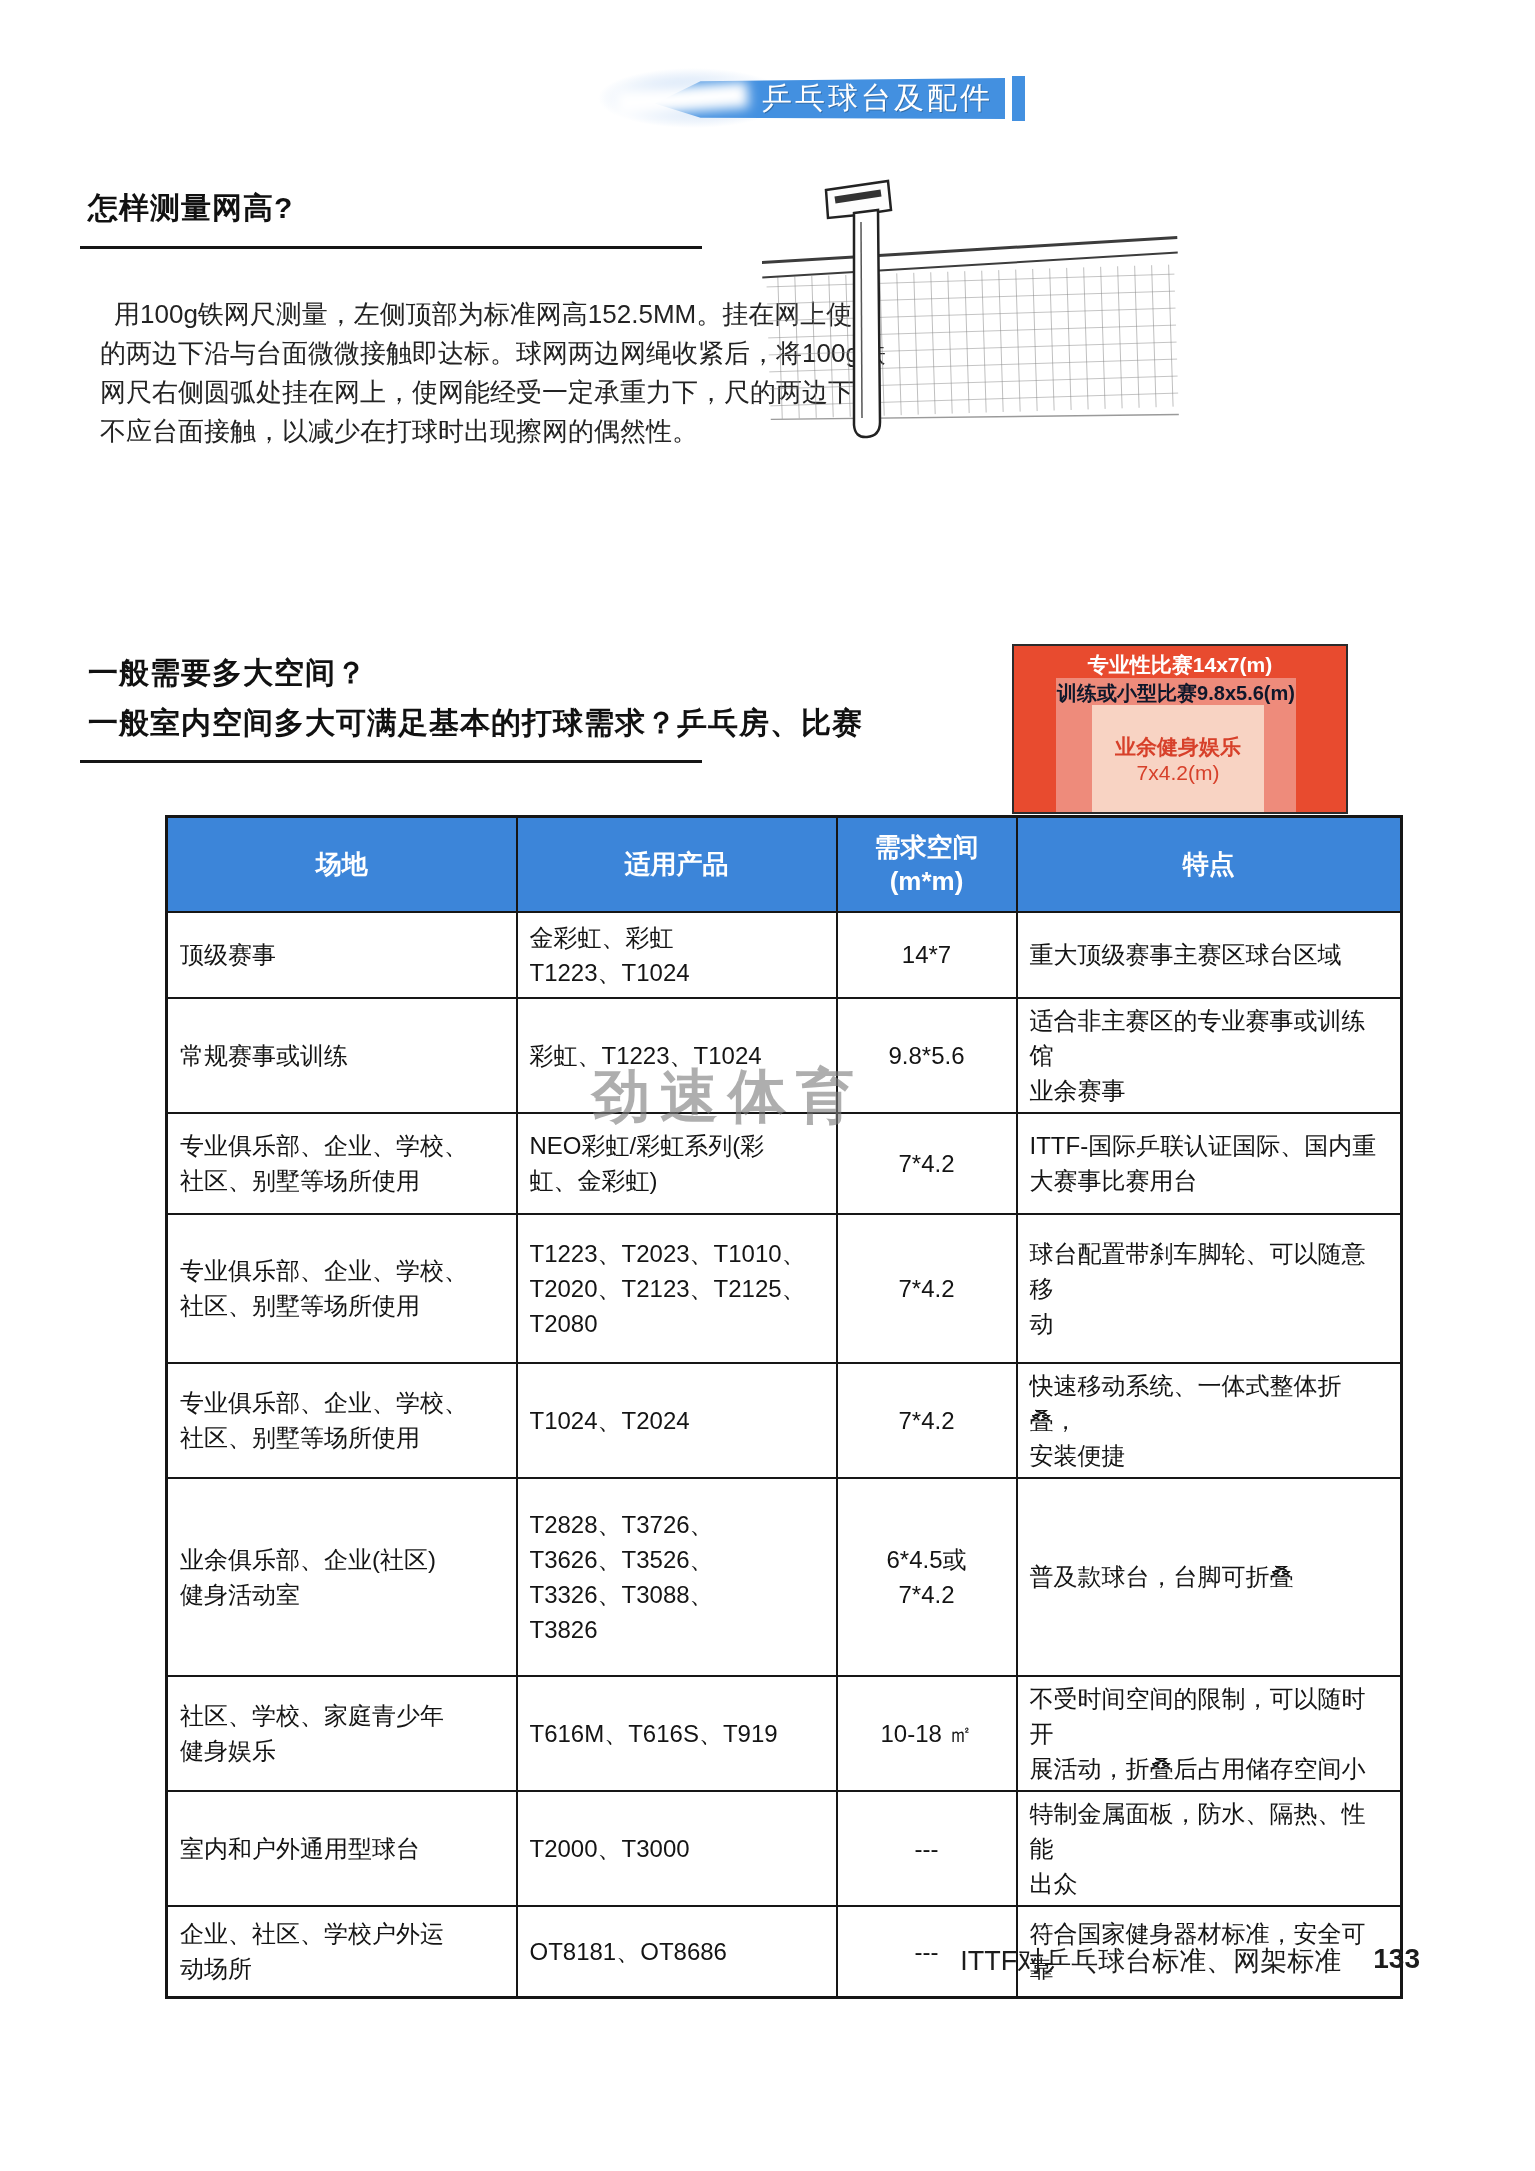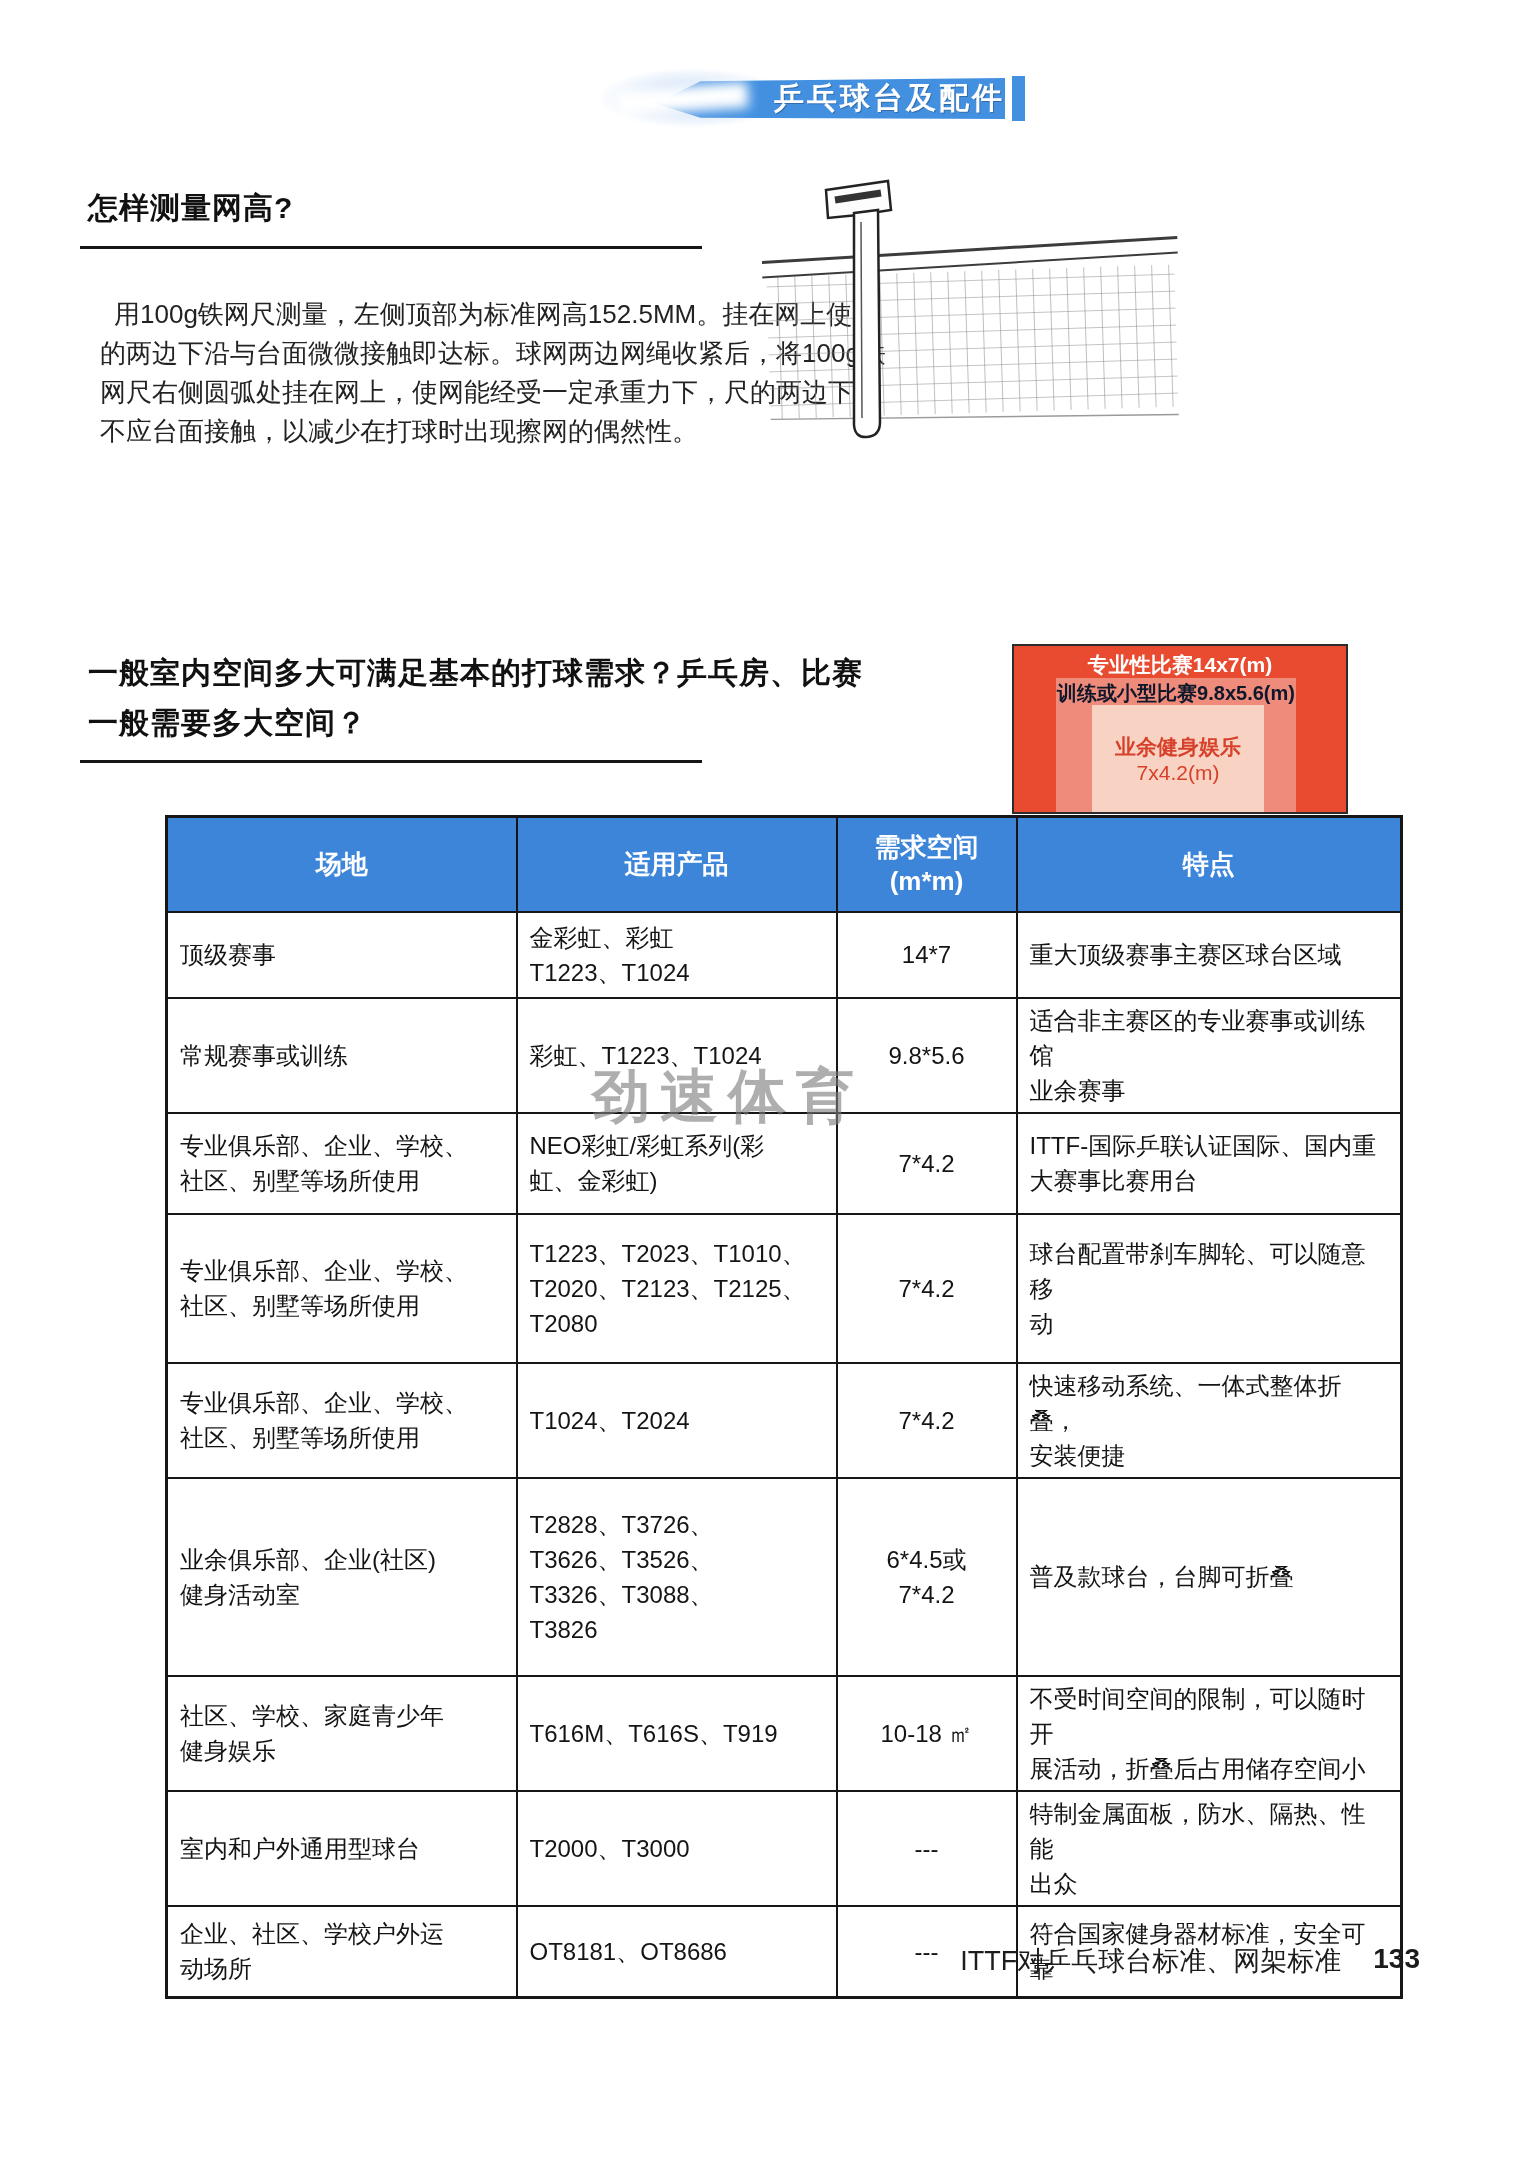--- a/index.html
+++ b/index.html
@@ -8,22 +8,22 @@
     font-family:"Liberation Sans","DejaVu Sans",sans-serif;color:#1b1b1b;
   }
   .abs{position:absolute;}
 
   
   .banner-blob{left:598px;top:68px;width:190px;height:60px;
     background:radial-gradient(closest-side,rgba(80,145,225,.45),rgba(80,145,225,0));}
   .banner-main{left:655px;top:78px;width:350px;height:41px;background:#4390e0;
     clip-path:polygon(0 62%,13% 8%,100% 0,100% 100%,13% 97%);
     display:flex;align-items:center;justify-content:flex-end;}
-  .banner-main .t{color:#fff;font-weight:700;font-size:30px;letter-spacing:3px;
-    padding-right:0;text-shadow:1px 1px 0 rgba(0,0,0,.25);}
+  .banner-main .t{color:#fff;font-weight:400;font-size:30px;letter-spacing:3px;
+    padding-right:12px;text-shadow:1px 1px 0 rgba(0,0,0,.25);}
   .banner-streak{left:616px;top:86px;width:132px;height:26px;background:#fff;
     filter:blur(6px);transform:rotate(-4deg);}
   .banner-bar{left:1012px;top:76px;width:13px;height:45px;background:#4390e0;}
 
   
   .h1{font-size:30px;font-weight:700;color:#111;letter-spacing:1px;}
   .rule{height:3px;background:#161616;}
   .para{width:648px;font-size:26px;line-height:39px;color:#232323;}
   .para .ln{white-space:nowrap;}
   .para .ln.first{padding-left:14px;}
@@ -95,22 +95,22 @@
   </g>
   <g>
     <polygon points="64,12 126,3 129,32 96,37 66,40" fill="#fdfdfd" stroke="#222" stroke-width="2.5"></polygon>
     <line x1="73" y1="22" x2="119" y2="15" stroke="#333" stroke-width="7"></line>
     <path d="M92 35 L116 32 L118 244 Q118 258 105 259 Q93 260 92 247 Z" fill="#ffffff" stroke="#222" stroke-width="2.5"></path>
     <line x1="99" y1="44" x2="100" y2="240" stroke="#555" stroke-width="1.5"></line>
   </g>
 </svg>
 
 <div class="abs" style="left:88px;top:648px;width:960px;">
+  <div class="h2line">一般需要多大空间？</div>
   <div class="h2line">一般室内空间多大可满足基本的打球需求？乒乓房、比赛</div>
-  <div class="h2line">一般需要多大空间？</div>
 </div>
 <div class="abs rule" style="left:80px;top:760px;width:622px;"></div>
 
 <div class="abs diag-outer">
   <div class="lbl">专业性比赛14x7(m)</div>
   <div class="diag-mid">
     <div class="lbl">训练或小型比赛9.8x5.6(m)</div>
     <div class="diag-inner">
       <div class="l1">业余健身娱乐</div>
       <div class="l2">7x4.2(m)</div>

